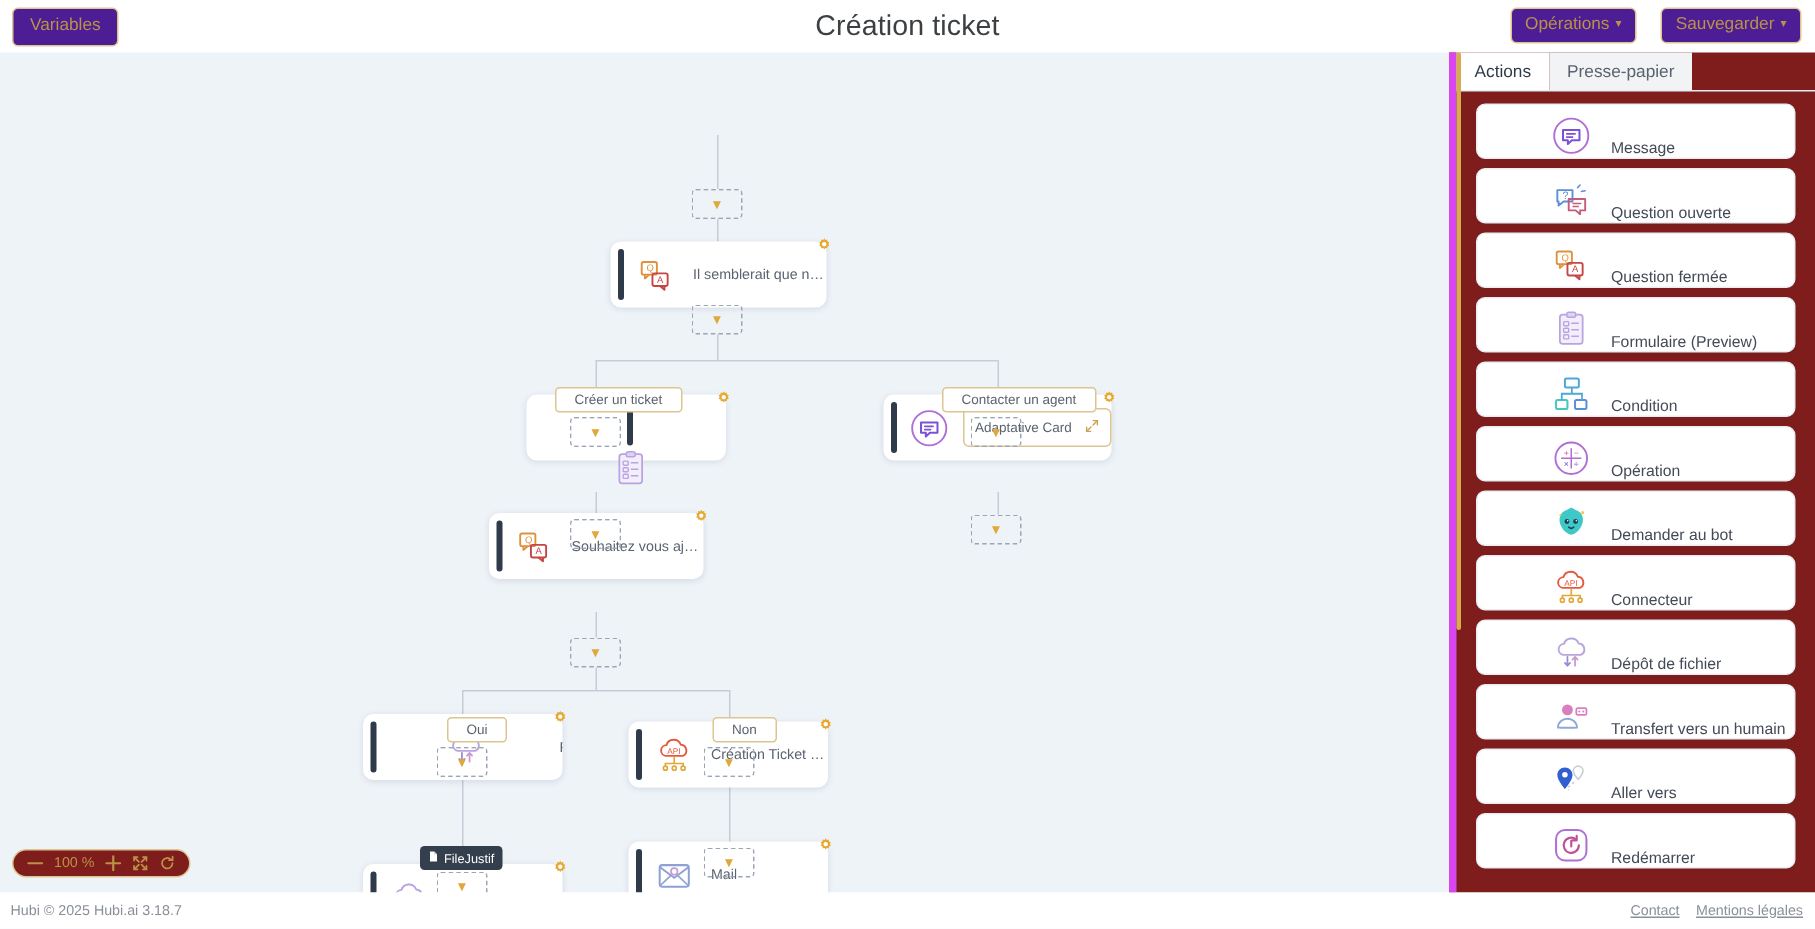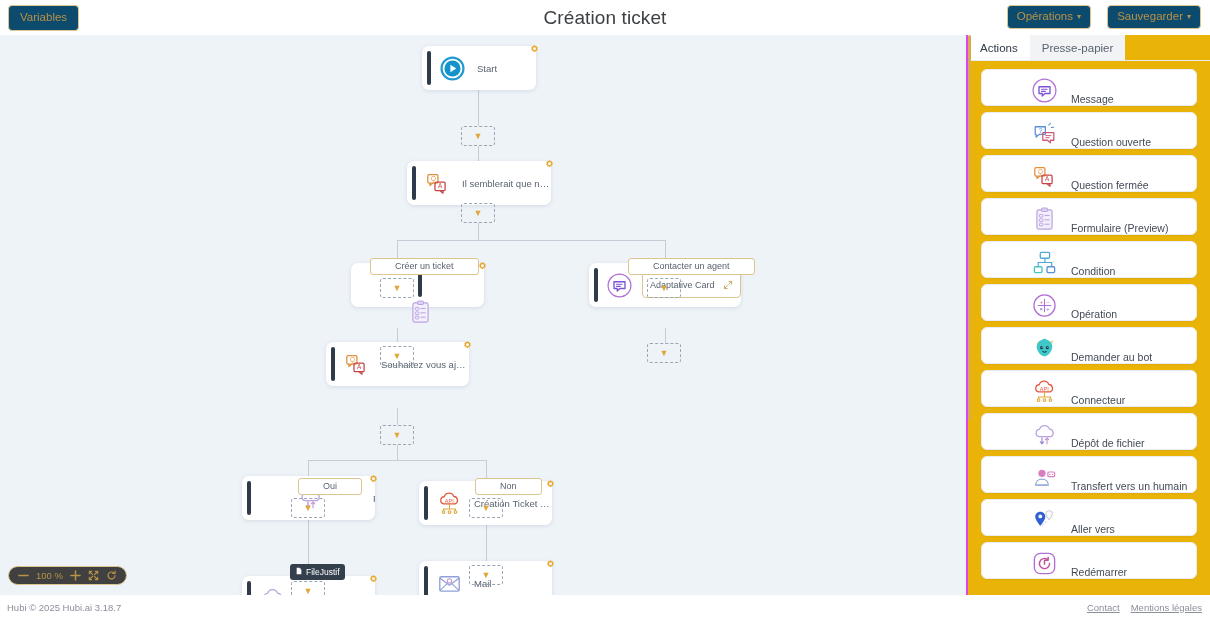--- a/index.html
+++ b/index.html
@@ -15,21 +15,21 @@
   .header {
     position: absolute; left: 0; top: 0; width: 1210px; height: 35px;
     background: #ffffff;
     display: flex; align-items: center;
   }
   .header-title {
     position: absolute; left: 0; right: 0; text-align: center;
     font-size: 19px; color: #3c4043; letter-spacing: .1px;
   }
   .btn-gold {
-    border: 1px solid #dcc58f; background: #0c4a6e; color: #b99246;
+    border: 1px solid #dcc58f; background: #4c1d95; color: #b99246;
     border-radius: 4px; font-size: 11.5px; font-family: "Liberation Sans", sans-serif;
     padding: 5px 9px; cursor: pointer; line-height: 1; white-space: nowrap;
   }
   .btn-variables { position: absolute; left: 8px; top: 5px; padding: 6px 11px; }
   .btn-ops { position: absolute; right: 119px; top: 5px; }
   .btn-save { position: absolute; right: 9px; top: 5px; }
   .caret { font-size: 8px; margin-left: 4px; position: relative; top: -1px; }
 
   
   .canvas {
@@ -74,21 +74,21 @@
     border: 1.4px dashed #9aa6b4; border-radius: 3px;
     display: flex; align-items: center; justify-content: center;
     background: transparent; cursor: pointer;
   }
   .addbox span { color: #e0a73a; font-size: 9px; line-height: 1; }
 
   
   .branch {
     position: absolute; border: 1px solid #dcc58f; background: #fff;
     border-radius: 3px; font-size: 9px; color: #5a6370;
-    padding: 3px 24px; white-space: nowrap; line-height: 1;
+    padding: 3px 12px; white-space: nowrap; line-height: 1;
   }
 
   
   .adaptive-inner {
     margin-left: 8px; border: 1px solid #dcc58f; border-radius: 4px;
     height: 26px; width: 100px; display: flex; align-items: center;
     justify-content: space-between; padding: 0 7px;
   }
   .adaptive-inner .t { font-size: 9px; color: #5a6370; }
 
@@ -96,30 +96,30 @@
   .chip {
     position: absolute; background: #343f4d; color: #fff;
     font-size: 8.5px; border-radius: 3px; padding: 3px 5px;
     display: flex; align-items: center; gap: 3px; line-height: 1;
     white-space: nowrap;
   }
 
   
   .zoombar {
     position: absolute; left: 8px; bottom: 10px;
-    border: 1px solid #dcc58f; background: #404040; border-radius: 13px;
+    border: 1px solid #dcc58f; background: #7f1d1d; border-radius: 13px;
     height: 19px; display: flex; align-items: center; gap: 7px;
     padding: 0 9px; font-size: 9.5px; color: #b99246;
   }
   .zoombar .zi { cursor: pointer; display: flex; align-items: center; }
 
   
   .sidebar {
     position: absolute; right: 0; top: 35px; width: 244px; height: 560px;
-    background: #eab308; border-left: 2px solid #d946ef;
+    background: #7f1d1d; border-left: 5px solid #d946ef;
   }
   .scrollthumb {
     position: absolute; left: 0px; top: 0; width: 3px; height: 385px;
     background: #d9ab4f; border-radius: 2px; cursor: pointer;
   }
   .tabs { display: flex; height: 26px; border-bottom: 1px solid #e7ecf1; }
   .tab {
     display: flex; align-items: center; padding: 0 12px;
     font-size: 11.5px; color: #5a6370; cursor: pointer;
     background: #f1f3f5;
@@ -183,35 +183,20 @@
     <div class="ln lnh" style="left:308px;top:425px;width:178px;"></div>
     <div class="ln lnv" style="left:308px;top:425px;height:18px;"></div>
     <div class="ln lnv" style="left:486px;top:425px;height:18px;"></div>
     <div class="ln lnv" style="left:308px;top:455px;height:8px;"></div>
     <div class="ln lnv" style="left:486px;top:455px;height:8px;"></div>
     <div class="ln lnv" style="left:308px;top:483px;height:46px;"></div>
     <div class="ln lnv" style="left:486px;top:483px;height:47px;"></div>
 
     <div class="ln lnv" style="left:486px;top:550px;height:18px;"></div>
 
-  <div class="node" style="left: 422px; top: 11px; width: 114px;">
-        <div class="node-bar"></div>
-        <div class="node-ico">
-          <svg viewBox="0 0 32 32" width="27" height="27">
-            <circle cx="16" cy="16" r="13" fill="none" stroke="#1f9bd1" stroke-width="2.6"></circle>
-            <circle cx="16" cy="16" r="9.5" fill="#1293c9"></circle>
-            <path d="M13.5 11.5l7 4.5-7 4.5z" fill="#fff"></path>
-          </svg>
-        </div>
-        <div class="node-label">Start</div>
-        <div class="gear"><svg viewBox="0 0 16 16" width="11" height="11">
-            <path d="M8 1.2l1 1.6 1.9-.4.2 1.9 1.8.7-.9 1.7.9 1.7-1.8.7-.2 1.9-1.9-.4-1 1.6-1-1.6-1.9.4-.2-1.9-1.8-.7.9-1.7-.9-1.7 1.8-.7.2-1.9 1.9.4z" fill="#e8a82e"></path>
-            <circle cx="8" cy="7" r="2.1" fill="#fff"></circle>
-          </svg></div>
-      </div>
       <div class="node" style="left: 407px; top: 126px; width: 144px;">
         <div class="node-bar"></div>
         <div class="node-ico">
           <svg viewBox="0 0 32 32" width="27" height="27">
             <rect x="4.5" y="5.5" width="12" height="10" rx="1.5" fill="none" stroke="#e0913c" stroke-width="1.5"></rect>
             <path d="M7 15.5v3l3.5-3" fill="none" stroke="#e0913c" stroke-width="1.5" stroke-linejoin="round"></path>
             <text x="8.3" y="12.8" font-size="7.5" fill="#e0913c" font-family="sans-serif">Q</text>
             <rect x="13" y="14.5" width="12" height="10" rx="1.5" fill="none" stroke="#c74545" stroke-width="1.5"></rect>
             <path d="M22.5 24.5v3L19 24.5" fill="none" stroke="#c74545" stroke-width="1.5" stroke-linejoin="round"></path>
             <text x="16.7" y="21.8" font-size="7.5" fill="#c74545" font-family="sans-serif">A</text>
@@ -379,21 +364,21 @@
       </div>
       <div class="addbox" style="left: 469px; top: 463px;">
         <span>▼</span>
       </div>
       <div class="addbox" style="left: 291px; top: 546px;">
         <span>▼</span>
       </div>
       <div class="addbox" style="left: 469px; top: 530px;">
         <span>▼</span>
       </div>
-      <div class="chip" style="left: 290px; top: 529px;">
+      <div class="chip" style="left: 280px; top: 529px;">
         <span><svg viewBox="0 0 12 12" width="8" height="8">
             <path d="M2.5 1h4.2L9.5 3.8V11h-7z" fill="#fff"></path>
             <path d="M6.6 1v3h2.9" fill="#cfd6df"></path>
           </svg></span>
         <span>FileJustif</span>
       </div>
     </div>
 
   <div class="zoombar">
     <span class="zi">

